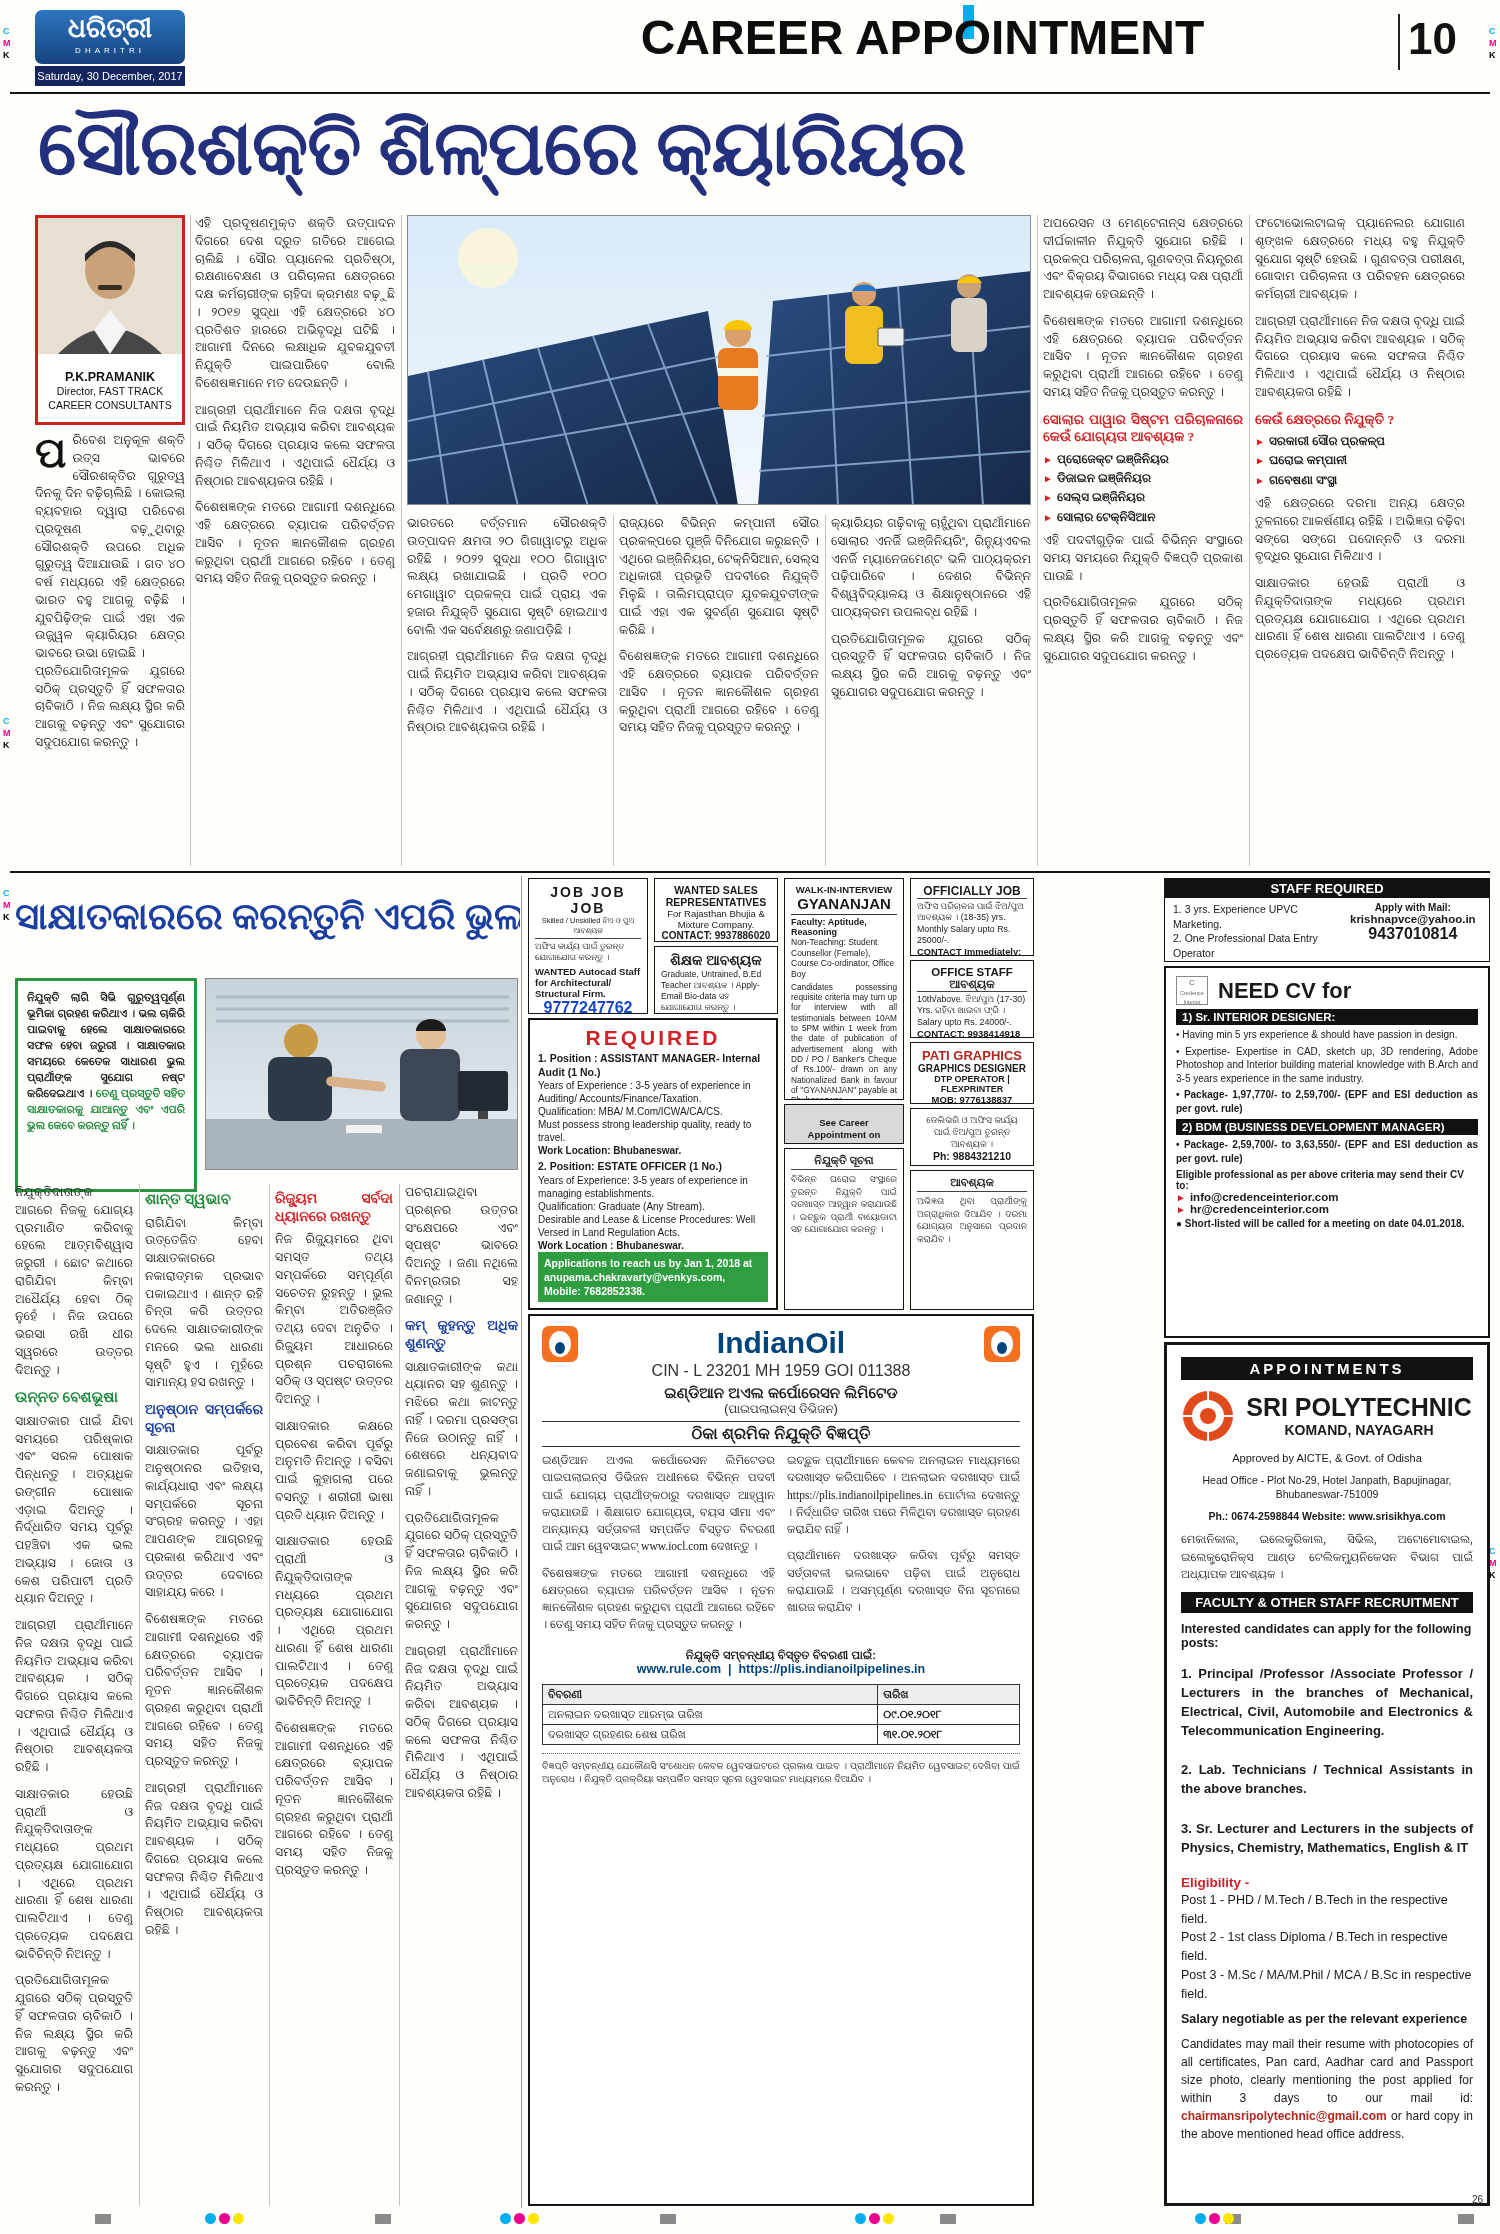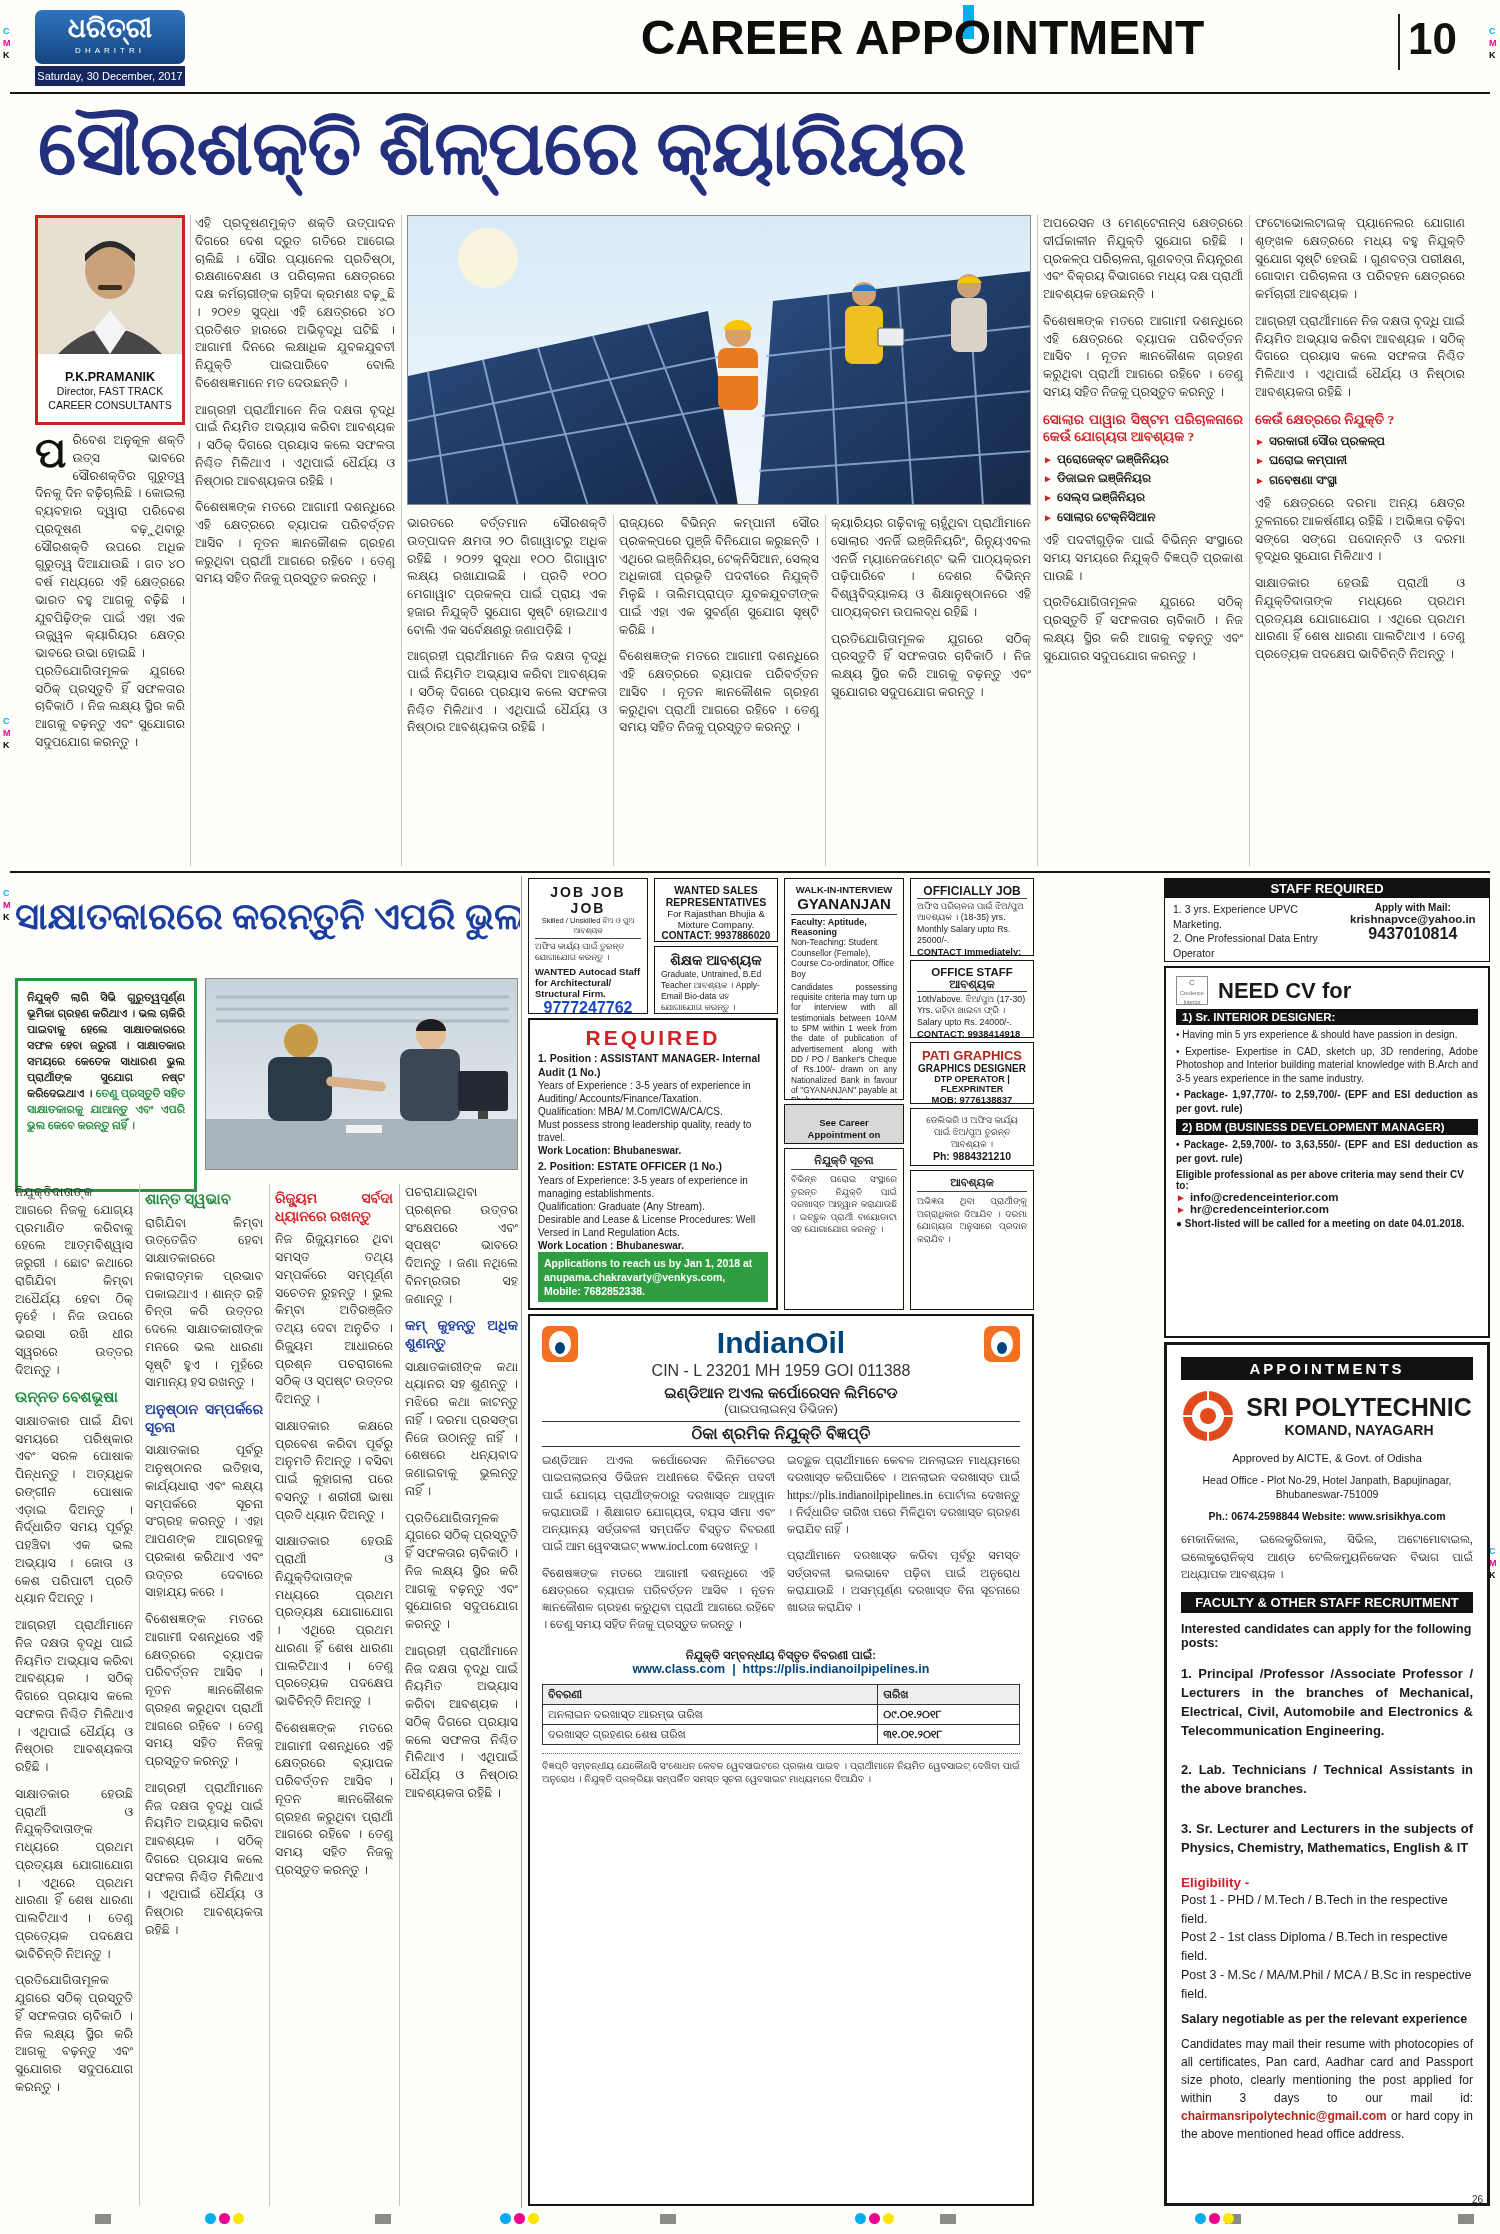--- a/index.html
+++ b/index.html
@@ -406,21 +406,21 @@
         <div class="para">ଇଣ୍ଡିଆନ ଅଏଲ କର୍ପୋରେସନ ଲିମିଟେଡର ପାଇପଲାଇନ୍ସ ଡିଭିଜନ ଅଧୀନରେ ବିଭିନ୍ନ ପଦବୀ ପାଇଁ ଯୋଗ୍ୟ ପ୍ରାର୍ଥୀଙ୍କଠାରୁ ଦରଖାସ୍ତ ଆହ୍ୱାନ କରାଯାଉଛି । ଶିକ୍ଷାଗତ ଯୋଗ୍ୟତା, ବୟସ ସୀମା ଏବଂ ଅନ୍ୟାନ୍ୟ ସର୍ତ୍ତାବଳୀ ସମ୍ପର୍କିତ ବିସ୍ତୃତ ବିବରଣୀ ପାଇଁ ଆମ ୱେବସାଇଟ୍ www.iocl.com ଦେଖନ୍ତୁ ।</div>
         <div class="para">ବିଶେଷଜ୍ଞଙ୍କ ମତରେ ଆଗାମୀ ଦଶନ୍ଧିରେ ଏହି କ୍ଷେତ୍ରରେ ବ୍ୟାପକ ପରିବର୍ତ୍ତନ ଆସିବ । ନୂତନ ଜ୍ଞାନକୌଶଳ ଗ୍ରହଣ କରୁଥିବା ପ୍ରାର୍ଥୀ ଆଗରେ ରହିବେ । ତେଣୁ ସମୟ ସହିତ ନିଜକୁ ପ୍ରସ୍ତୁତ କରନ୍ତୁ ।</div>
       </div>
       <div class="jt" style="flex:1;font-size:11.5px;line-height:1.5;font-family:'Liberation Serif',serif">
         <div class="para">ଇଚ୍ଛୁକ ପ୍ରାର୍ଥୀମାନେ କେବଳ ଅନଲାଇନ ମାଧ୍ୟମରେ ଦରଖାସ୍ତ କରିପାରିବେ । ଅନଲାଇନ ଦରଖାସ୍ତ ପାଇଁ https://plis.indianoilpipelines.in ପୋର୍ଟାଲ ଦେଖନ୍ତୁ । ନିର୍ଦ୍ଧାରିତ ତାରିଖ ପରେ ମିଳିଥିବା ଦରଖାସ୍ତ ଗ୍ରହଣ କରାଯିବ ନାହିଁ ।</div>
         <div class="para">ପ୍ରାର୍ଥୀମାନେ ଦରଖାସ୍ତ କରିବା ପୂର୍ବରୁ ସମସ୍ତ ସର୍ତ୍ତାବଳୀ ଭଲଭାବେ ପଢ଼ିବା ପାଇଁ ଅନୁରୋଧ କରାଯାଉଛି । ଅସମ୍ପୂର୍ଣ୍ଣ ଦରଖାସ୍ତ ବିନା ସୂଚନାରେ ଖାରଜ କରାଯିବ ।</div>
       </div>
     </div>
     <div class="c b" style="font-size:11.5px;margin-top:6px">ନିଯୁକ୍ତି ସମ୍ବନ୍ଧୀୟ ବିସ୍ତୃତ ବିବରଣୀ ପାଇଁ:</div>
     <div class="c b" style="font-size:12.5px;color:#00447c">
-      <span>www.class.com</span>
+      <span>www.rule.com</span>
       &nbsp;|&nbsp;
       <span>https://plis.indianoilpipelines.in</span>
     </div>
     <table class="io-table">
       <tbody>
           <tr>
         <th>ବିବରଣୀ</th>
         <th>ତାରିଖ</th>
       </tr>
       <tr>

